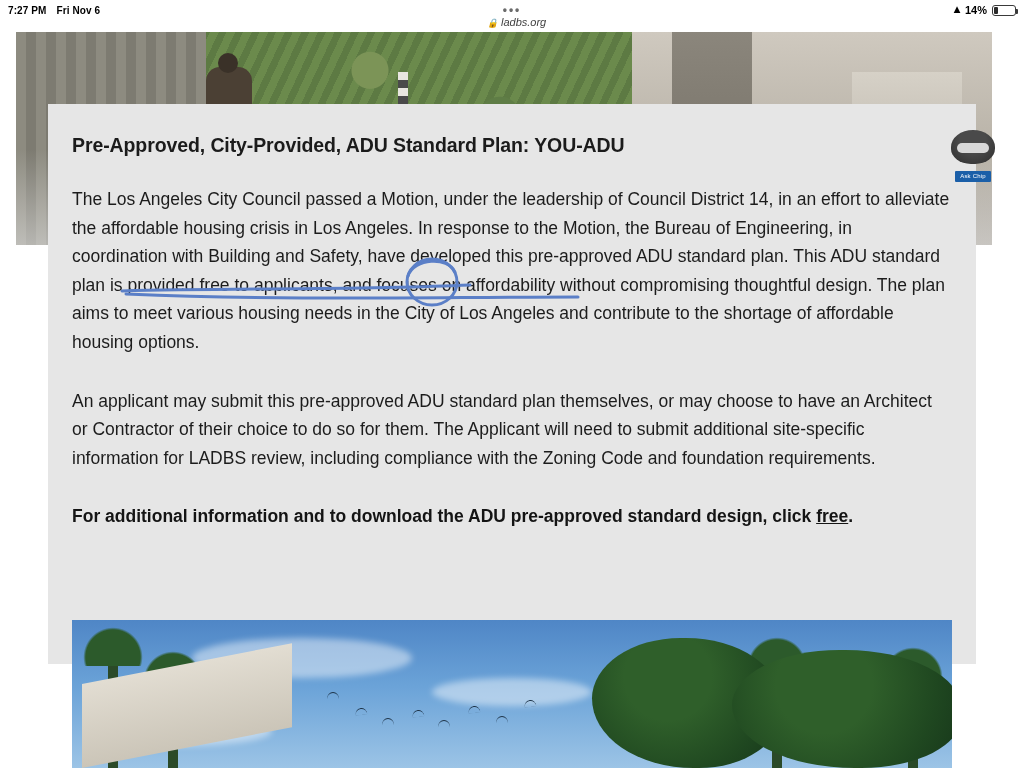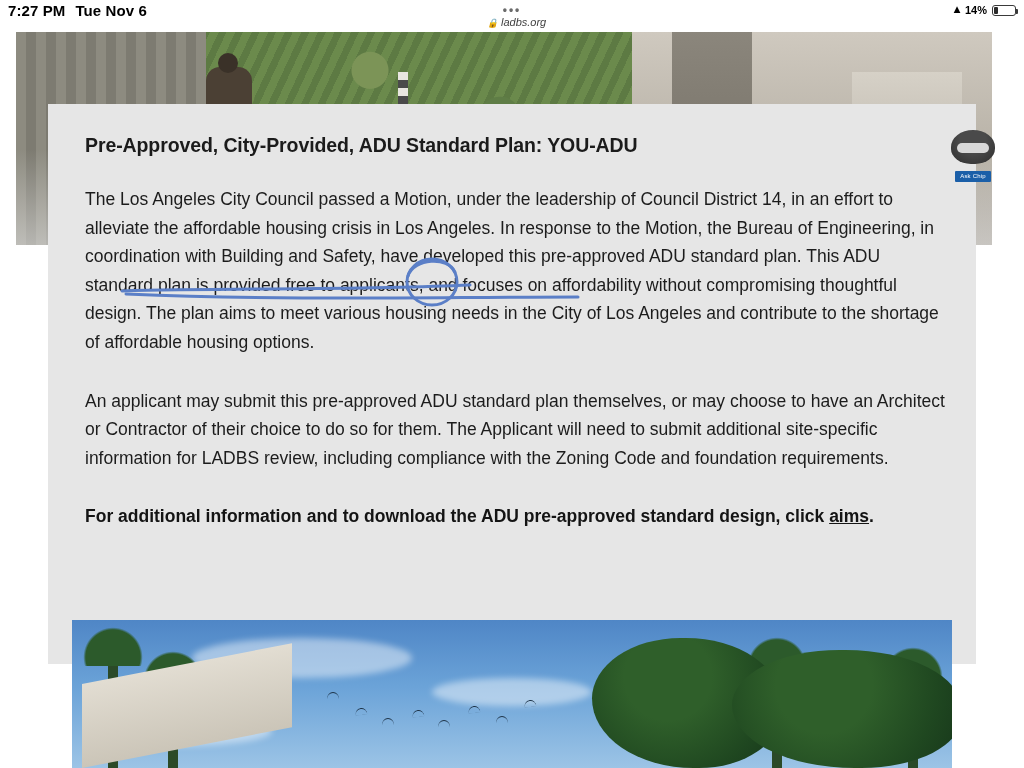--- a/index.html
+++ b/index.html
@@ -31,21 +31,21 @@
     font-size: 12px;
     display: flex;
     align-items: center;
   }
   .status-left {
     position: absolute;
     left: 8px;
     display: flex;
     align-items: center;
     gap: 10px;
-    font-size: 15px;
+    font-size: 10px;
     font-weight: 600;
     letter-spacing: 0.1px;
   }
   .status-center {
     position: absolute;
     left: 0; right: 0;
     text-align: center;
     font-size: 12px;
     line-height: 20px;
     color: #6b6b6b;
@@ -207,21 +207,21 @@
   .content-card {
     position: absolute;
     top: 72px;
     left: 48px;
     width: 928px;
     min-height: 560px;
     background: #e6e6e6;
     z-index: 3;
   }
   .content-inner {
-    padding: 30px 24px 0 37px;
+    padding: 30px 24px 0 24px;
   }
   h1.article-title {
     margin: 0 0 28px 0;
     font-size: 19.5px;
     font-weight: 700;
     color: #1b1b1b;
     letter-spacing: -0.1px;
   }
   p.para {
     margin: 0 0 30px 0;
@@ -350,21 +350,21 @@
   }
 </style>
 </head>
 <body>
 
 <div id="root">
 
   <div class="statusbar">
     <div class="status-left">
       <span>7:27 PM</span>
-      <span>Tue Nov 6</span>
+      <span>Fri Nov 6</span>
     </div>
     <div class="status-center">•••</div>
     <div class="status-right">
       <span class="wifi-glyph">▴</span>
       <span>14%</span>
       <span class="battery">
           <span class="fill"></span>
         </span>
     </div>
   </div>
@@ -383,21 +383,21 @@
       <div class="person"></div>
       <div class="pole"></div>
       <div class="hero-fade"></div>
     </div>
 
     <div class="content-card">
       <div class="content-inner">
         <h1 class="article-title">Pre-Approved, City-Provided, ADU Standard Plan: YOU-ADU</h1>
         <p class="para">The Los Angeles City Council passed a Motion, under the leadership of Council District 14, in an effort to alleviate the affordable housing crisis in Los Angeles. In response to the Motion, the Bureau of Engineering, in coordination with Building and Safety, have developed this pre-approved ADU standard plan. This ADU standard plan is provided free to applicants, and focuses on affordability without compromising thoughtful design. The plan aims to meet various housing needs in the City of Los Angeles and contribute to the shortage of affordable housing options.</p>
         <p class="para last">An applicant may submit this pre-approved ADU standard plan themselves, or may choose to have an Architect or Contractor of their choice to do so for them. The Applicant will need to submit additional site-specific information for LADBS review, including compliance with the Zoning Code and foundation requirements.</p>
-        <p class="cta"><span>For additional information and to download the ADU pre-approved standard design, click </span><a href="#">aims</a><span>.</span></p>
+        <p class="cta"><span>For additional information and to download the ADU pre-approved standard design, click </span><a href="#">free</a><span>.</span></p>
       </div>
     </div>
 
     <div class="chip-widget">
       <div class="chip-avatar"></div>
       <div class="chip-label">Ask Chip</div>
     </div>
 
     <div class="bottom-photo">
       <div class="cloud c1"></div>

